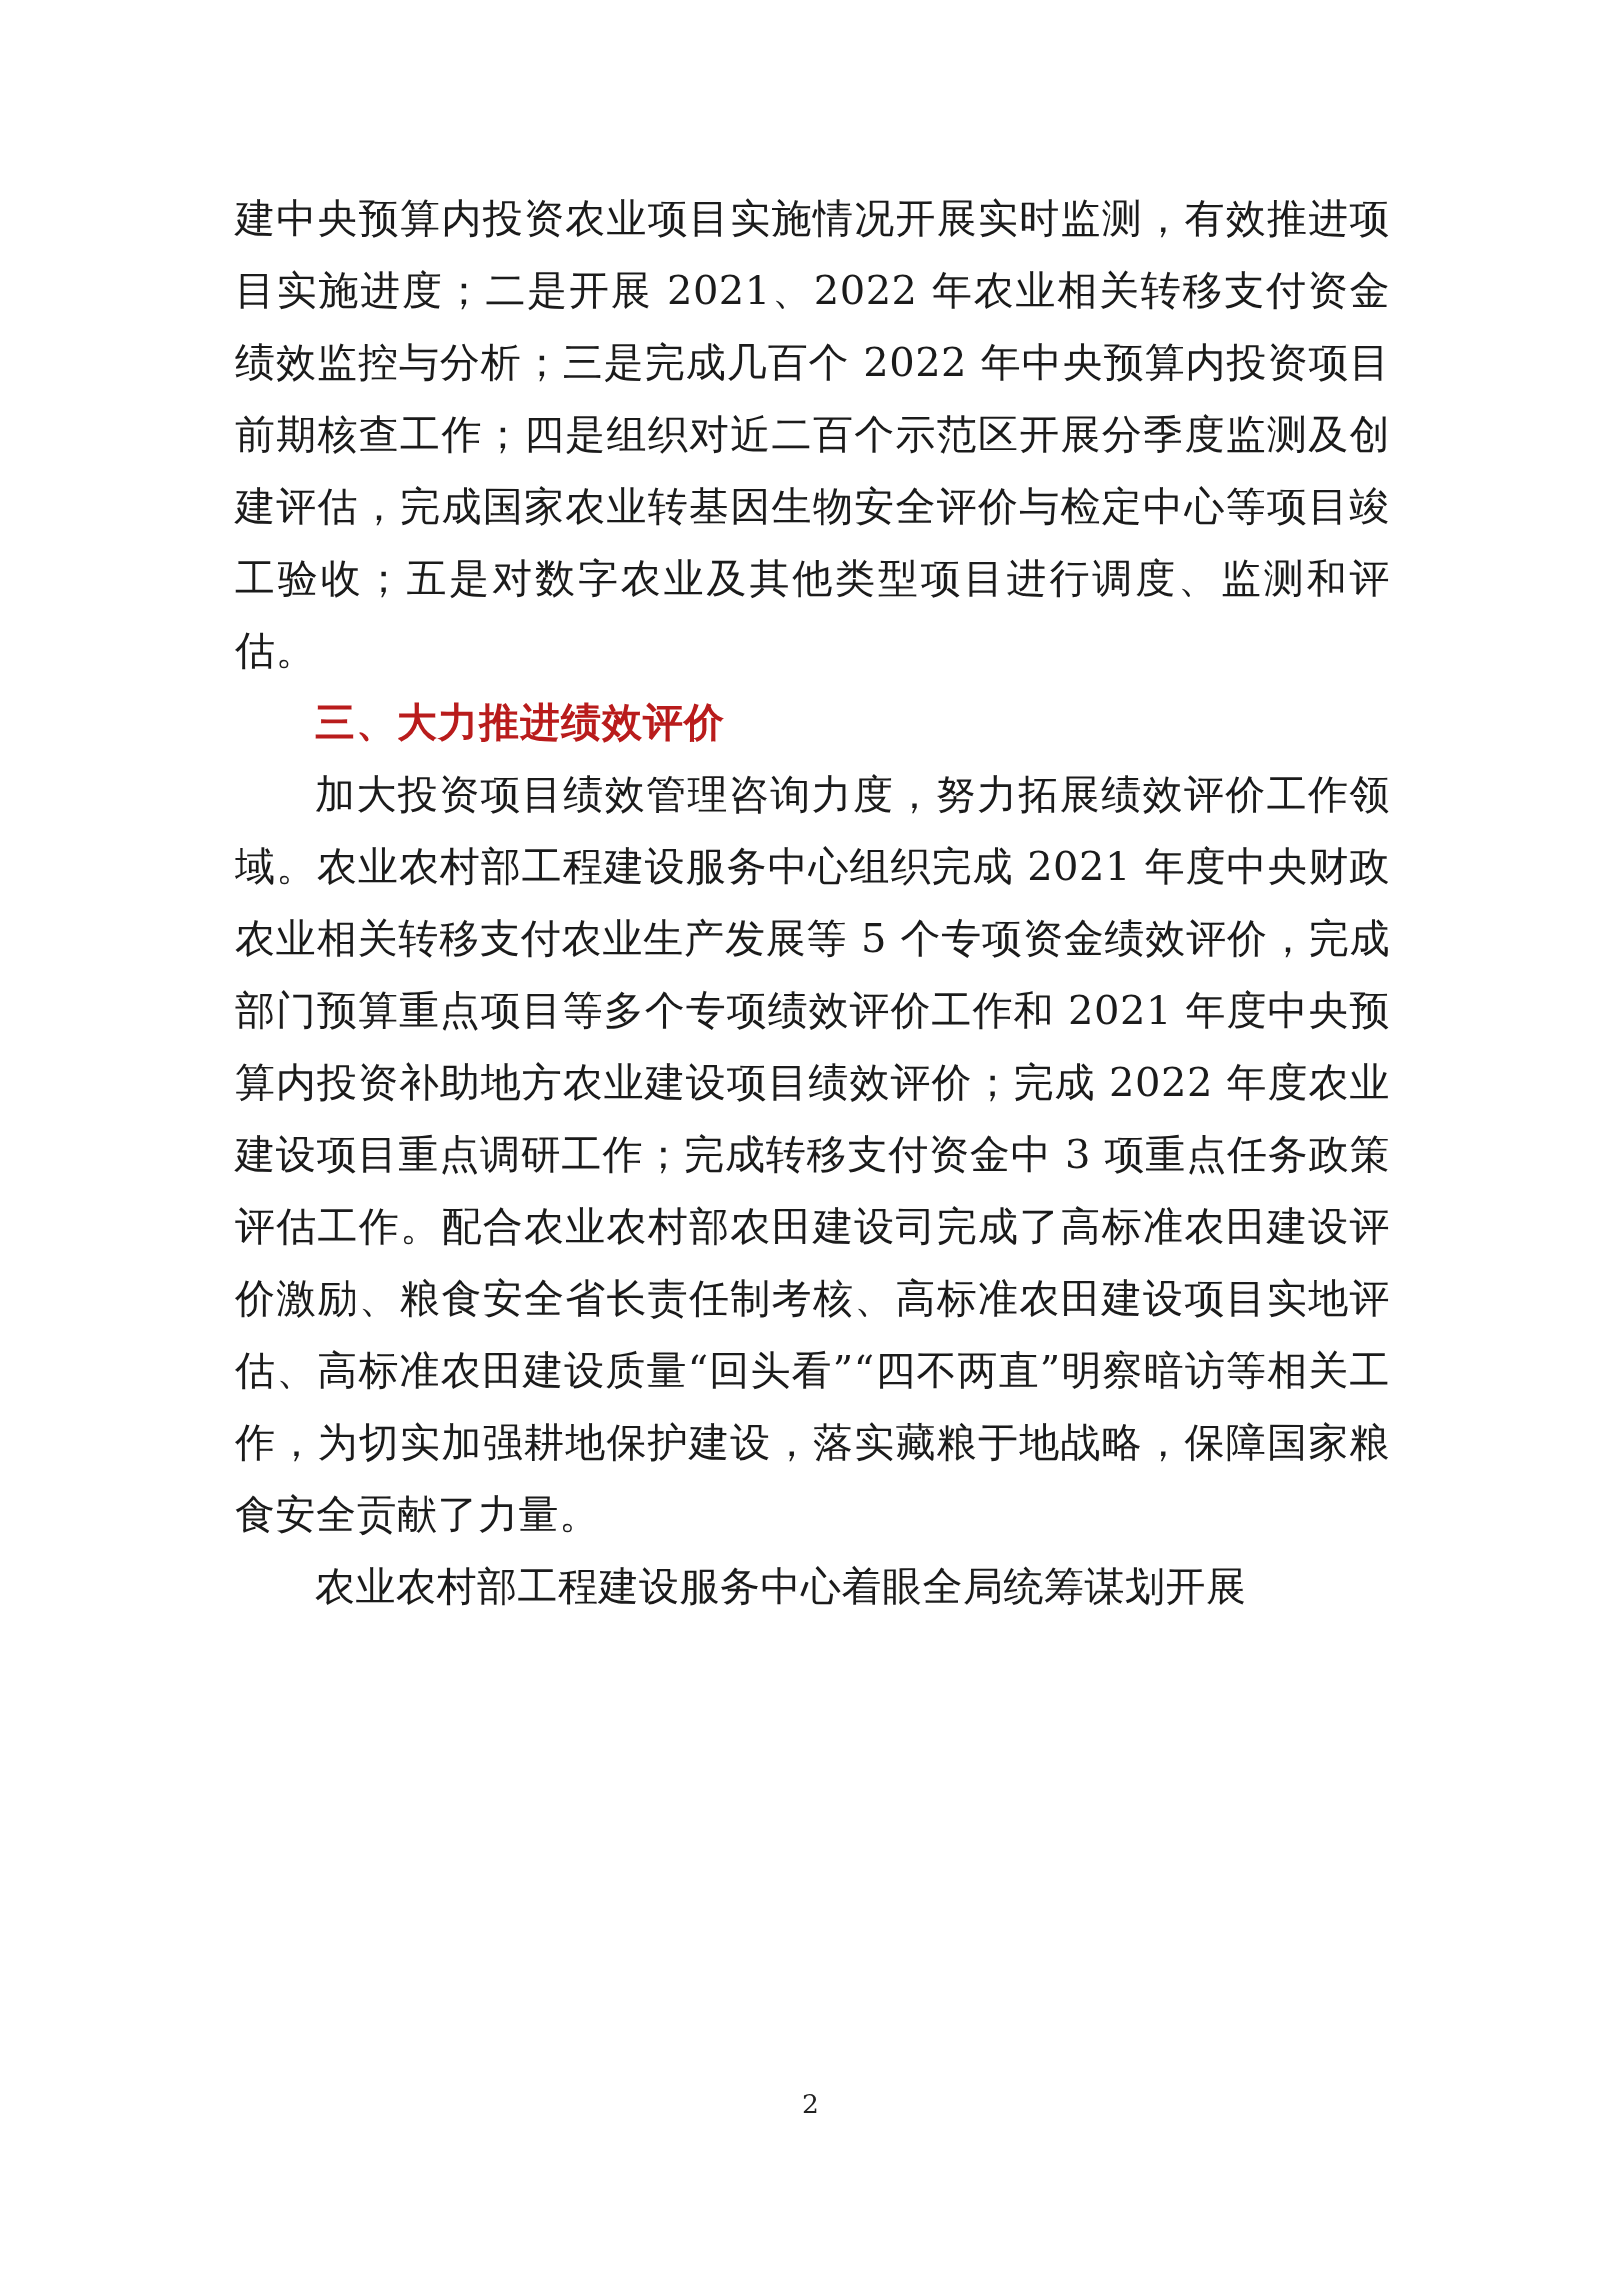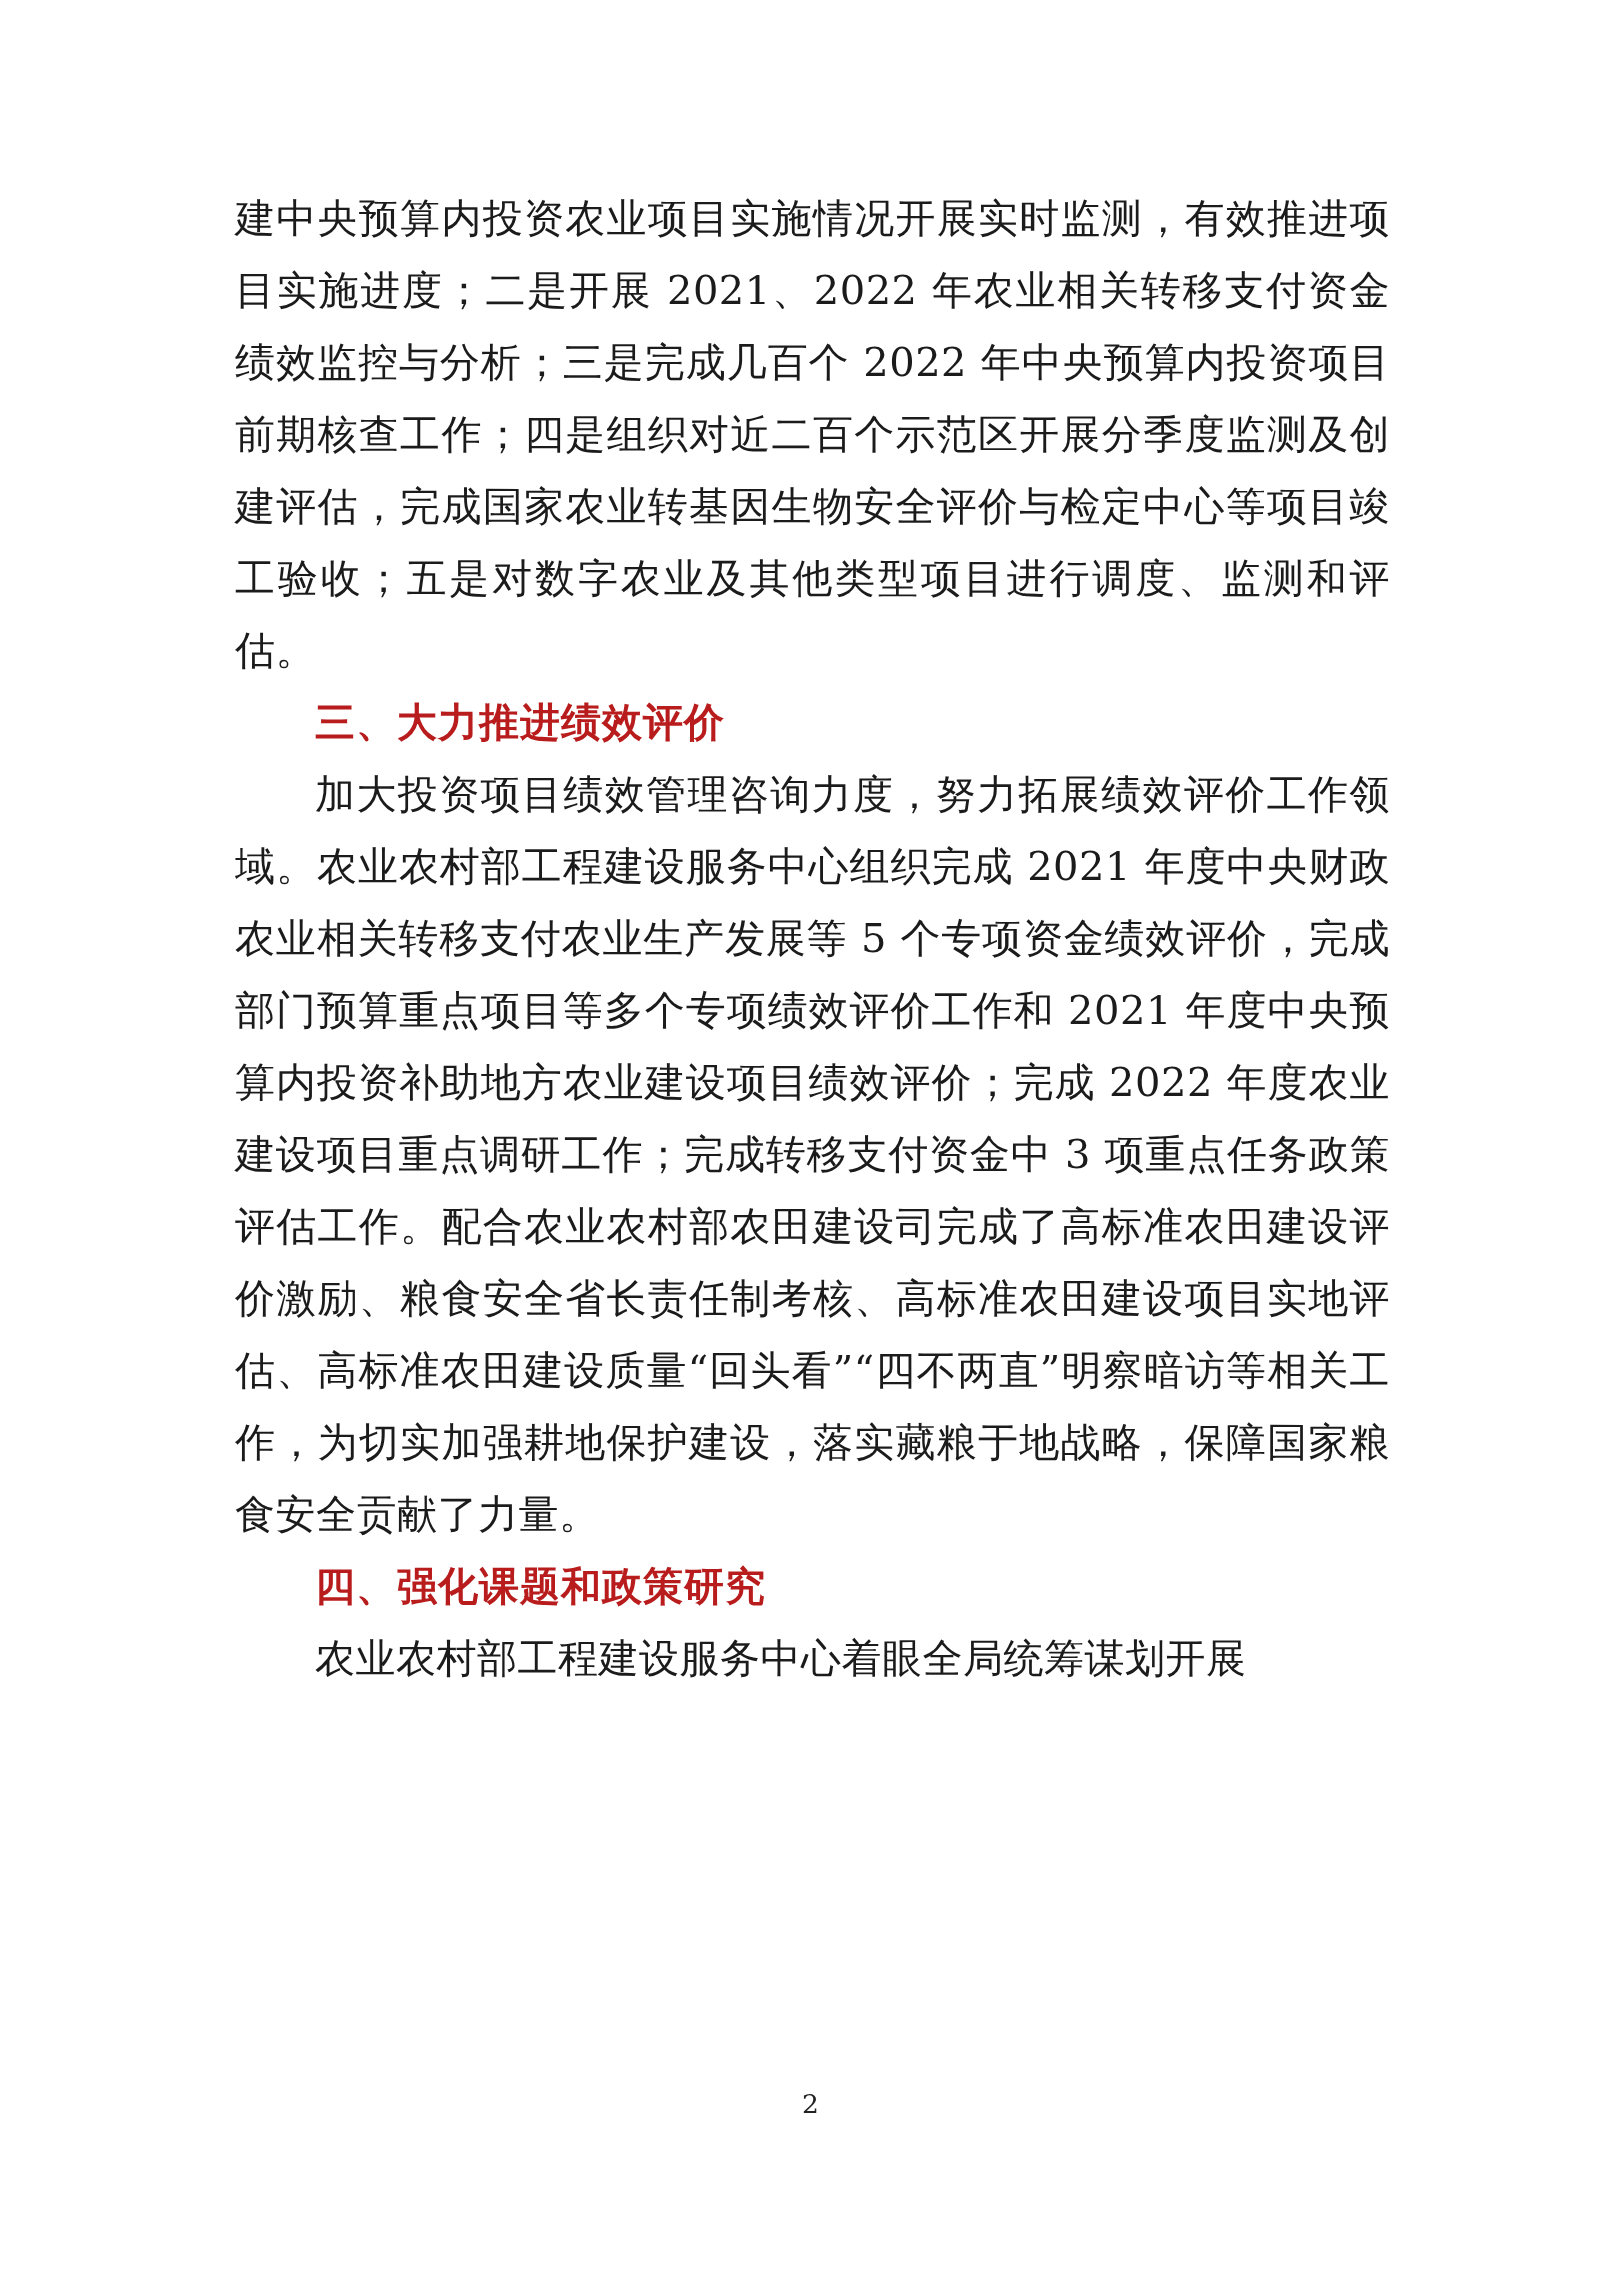--- a/index.html
+++ b/index.html
@@ -61,21 +61,20 @@
 
 <div class="page">
   <div class="content">
 
     <p class="para">建中央预算内投资农业项目实施情况开展实时监测，有效推进项目实施进度；二是开展 2021、2022 年农业相关转移支付资金绩效监控与分析；三是完成几百个 2022 年中央预算内投资项目前期核查工作；四是组织对近二百个示范区开展分季度监测及创建评估，完成国家农业转基因生物安全评价与检定中心等项目竣工验收；五是对数字农业及其他类型项目进行调度、监测和评估。</p>
 
     <h2 class="heading">三、大力推进绩效评价</h2>
 
     <p class="para indent">加大投资项目绩效管理咨询力度，努力拓展绩效评价工作领域。农业农村部工程建设服务中心组织完成 2021 年度中央财政农业相关转移支付农业生产发展等 5 个专项资金绩效评价，完成部门预算重点项目等多个专项绩效评价工作和 2021 年度中央预算内投资补助地方农业建设项目绩效评价；完成 2022 年度农业建设项目重点调研工作；完成转移支付资金中 3 项重点任务政策评估工作。配合农业农村部农田建设司完成了高标准农田建设评价激励、粮食安全省长责任制考核、高标准农田建设项目实地评估、高标准农田建设质量“回头看”“四不两直”明察暗访等相关工作，为切实加强耕地保护建设，落实藏粮于地战略，保障国家粮食安全贡献了力量。</p>
 
-    <h2 class="heading">四、强化课题和政策研究</h2>
 
     <p class="para indent">农业农村部工程建设服务中心着眼全局统筹谋划开展</p>
 
   </div>
 
   <div class="page-number">2</div>
 </div>
 
 
 </body></html>

